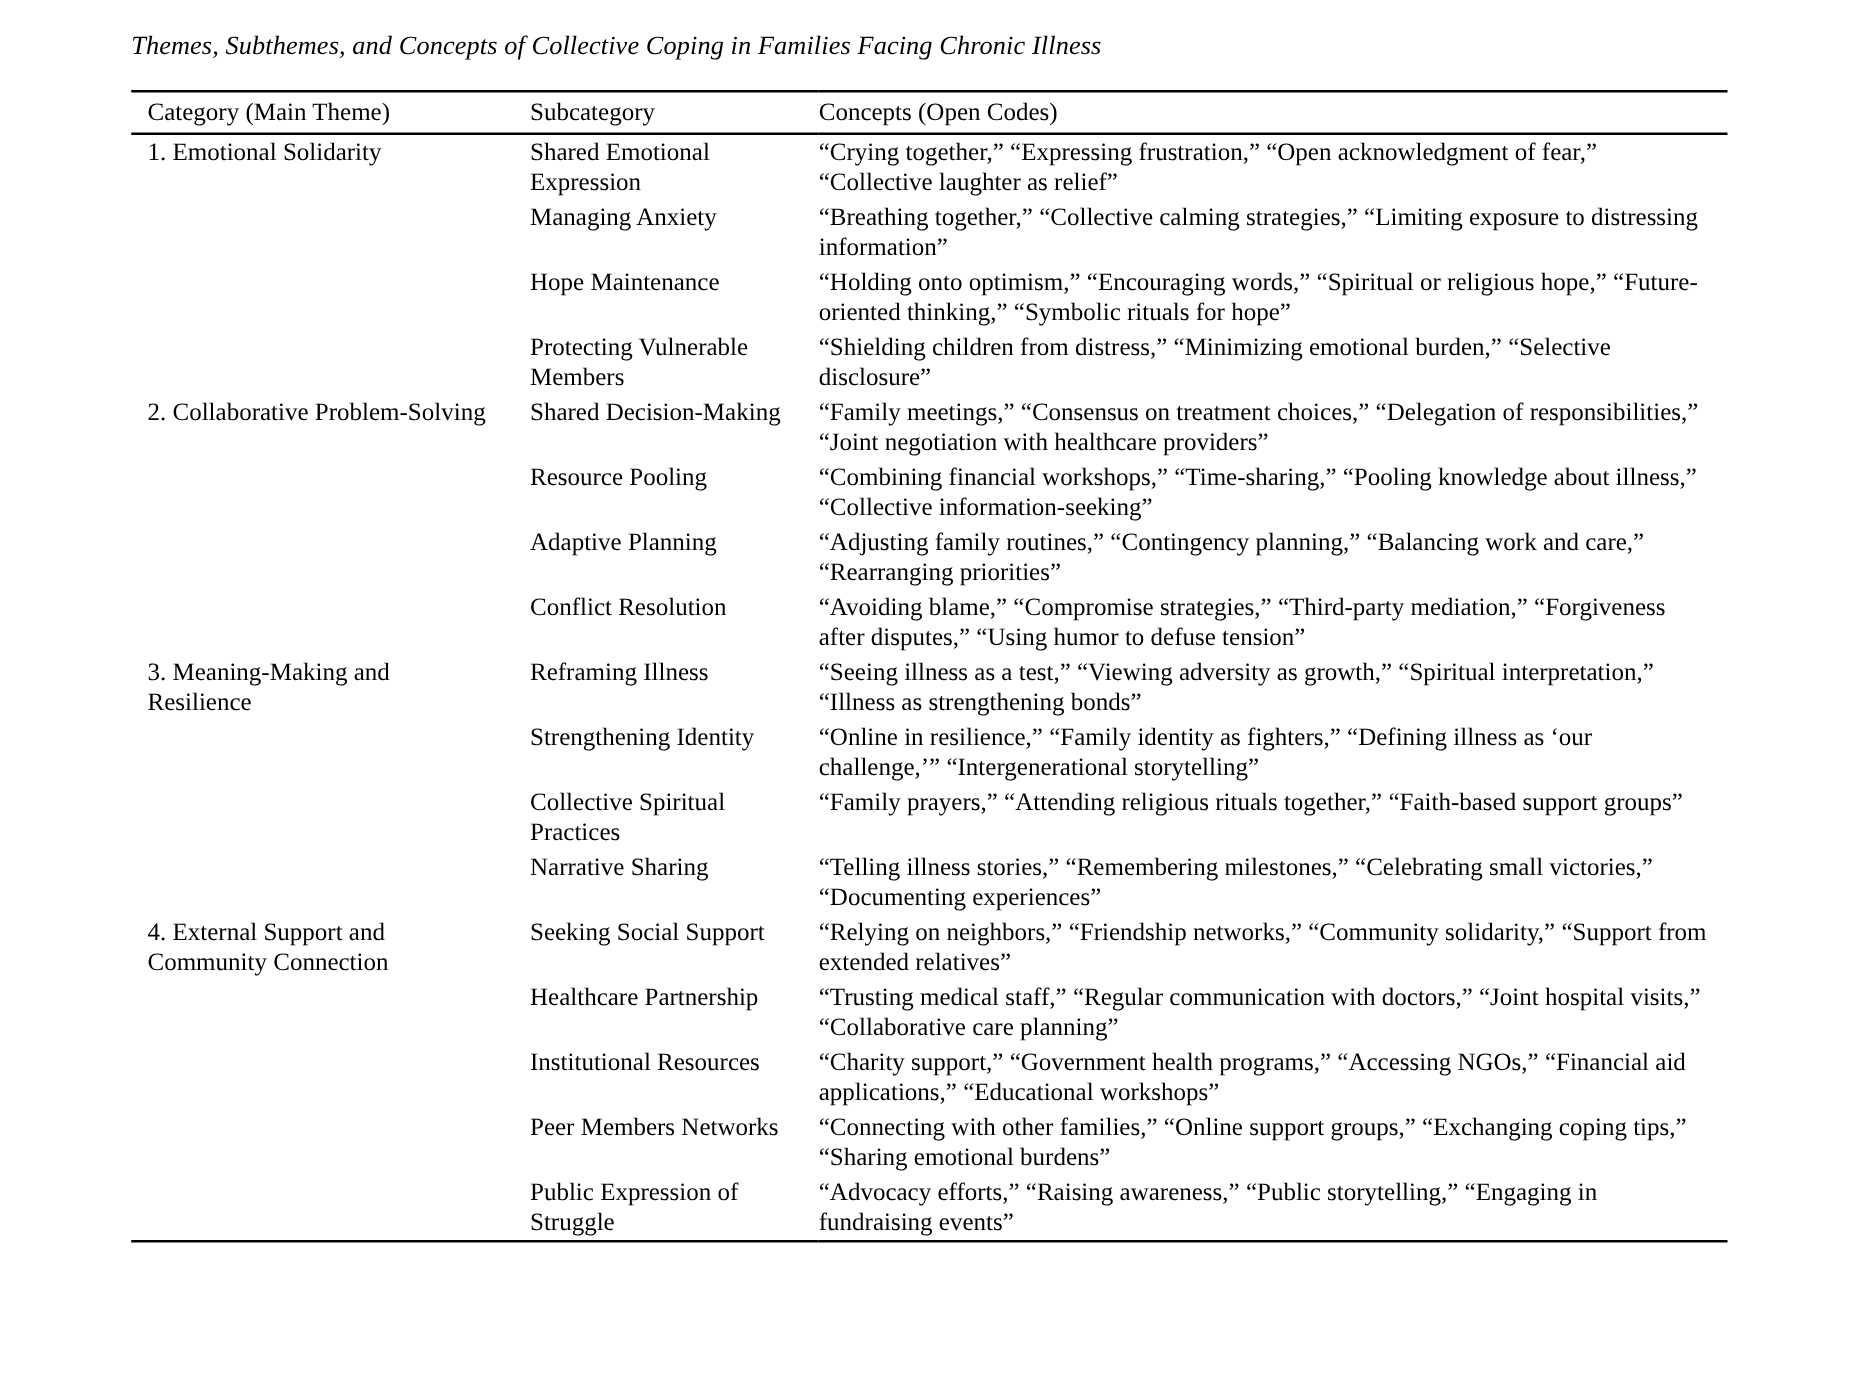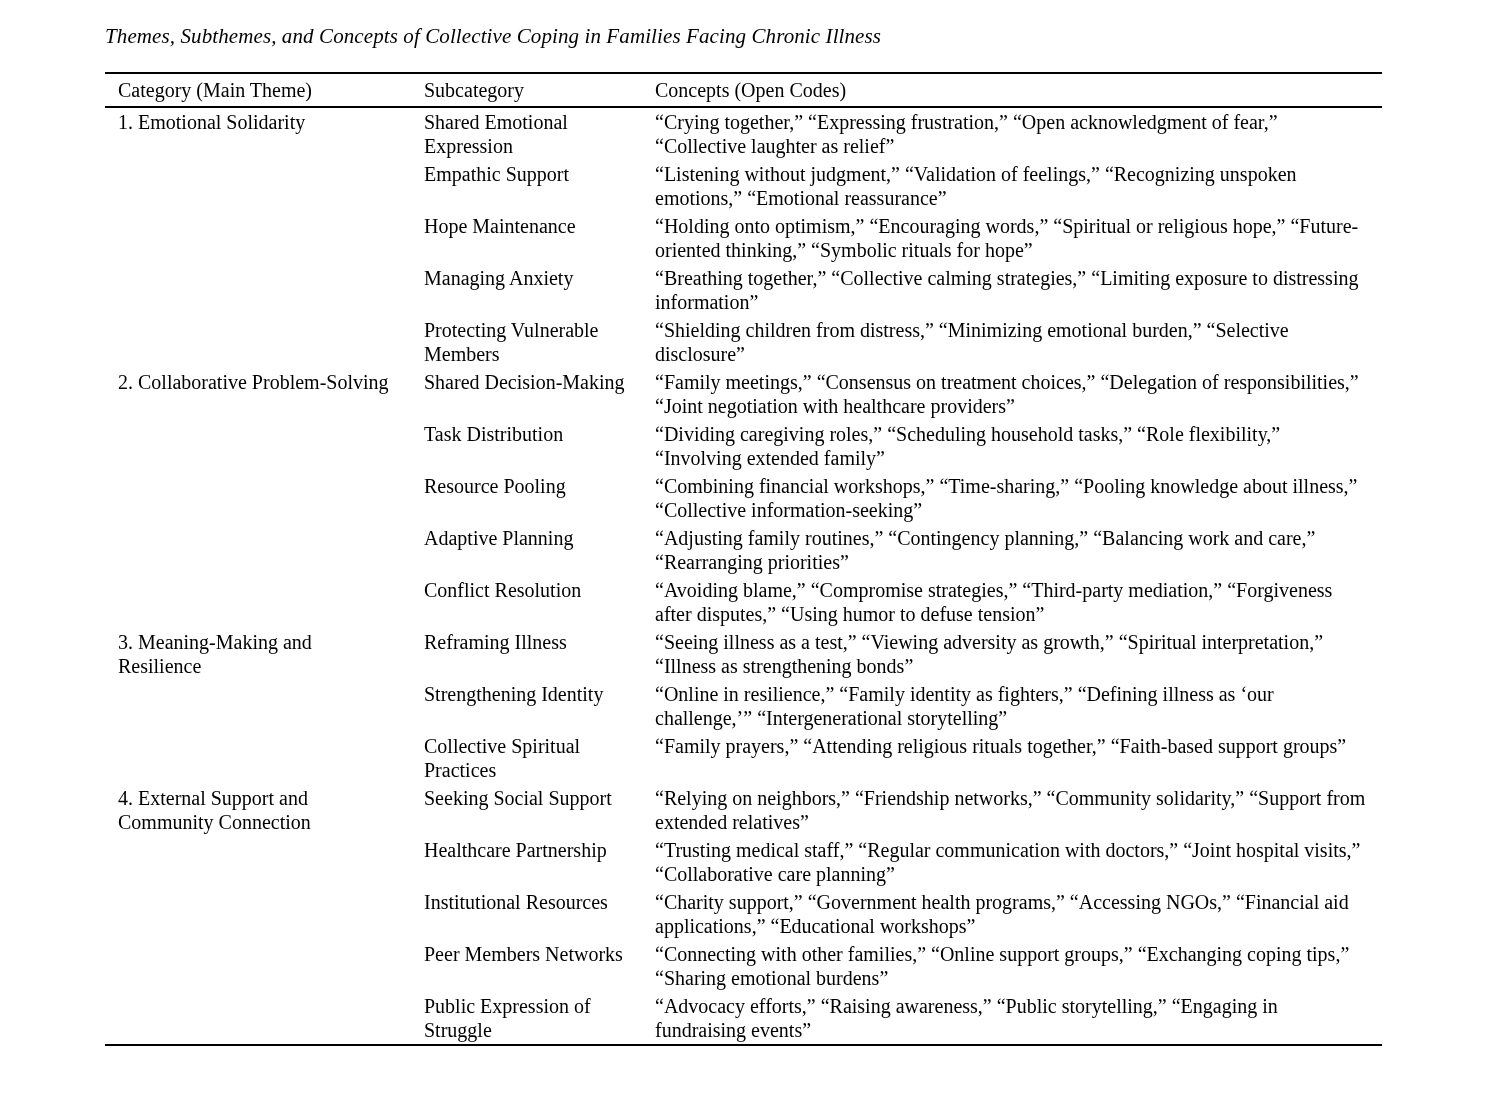--- a/index.html
+++ b/index.html
@@ -78,47 +78,37 @@
       </tr>
     </thead>
     <tbody id="table-body">
         <tr>
     <td class="cat">1. Emotional Solidarity</td>
     <td class="sub">Shared Emotional Expression</td>
     <td class="con">“Crying together,” “Expressing frustration,” “Open acknowledgment of fear,” “Collective laughter as relief”</td>
   </tr>
         <tr>
     <td class="cat"></td>
-    <td class="sub">Empathic Support</td>
-    <td class="con">“Listening without judgment,” “Validation of feelings,” “Recognizing unspoken emotions,” “Emotional reassurance”</td>
+    <td class="sub">Managing Anxiety</td>
+    <td class="con">“Breathing together,” “Collective calming strategies,” “Limiting exposure to distressing information”</td>
   </tr>
         <tr>
     <td class="cat"></td>
     <td class="sub">Hope Maintenance</td>
     <td class="con">“Holding onto optimism,” “Encouraging words,” “Spiritual or religious hope,” “Future-oriented thinking,” “Symbolic rituals for hope”</td>
-  </tr>
-        <tr>
-    <td class="cat"></td>
-    <td class="sub">Managing Anxiety</td>
-    <td class="con">“Breathing together,” “Collective calming strategies,” “Limiting exposure to distressing information”</td>
   </tr>
         <tr>
     <td class="cat"></td>
     <td class="sub">Protecting Vulnerable Members</td>
     <td class="con">“Shielding children from distress,” “Minimizing emotional burden,” “Selective disclosure”</td>
   </tr>
         <tr>
     <td class="cat">2. Collaborative Problem-Solving</td>
     <td class="sub">Shared Decision-Making</td>
     <td class="con">“Family meetings,” “Consensus on treatment choices,” “Delegation of responsibilities,” “Joint negotiation with healthcare providers”</td>
-  </tr>
-        <tr>
-    <td class="cat"></td>
-    <td class="sub">Task Distribution</td>
-    <td class="con">“Dividing caregiving roles,” “Scheduling household tasks,” “Role flexibility,” “Involving extended family”</td>
   </tr>
         <tr>
     <td class="cat"></td>
     <td class="sub">Resource Pooling</td>
     <td class="con">“Combining financial workshops,” “Time-sharing,” “Pooling knowledge about illness,” “Collective information-seeking”</td>
   </tr>
         <tr>
     <td class="cat"></td>
     <td class="sub">Adaptive Planning</td>
     <td class="con">“Adjusting family routines,” “Contingency planning,” “Balancing work and care,” “Rearranging priorities”</td>
@@ -137,20 +127,25 @@
     <td class="cat"></td>
     <td class="sub">Strengthening Identity</td>
     <td class="con">“Online in resilience,” “Family identity as fighters,” “Defining illness as ‘our challenge,’” “Intergenerational storytelling”</td>
   </tr>
         <tr>
     <td class="cat"></td>
     <td class="sub">Collective Spiritual Practices</td>
     <td class="con">“Family prayers,” “Attending religious rituals together,” “Faith-based support groups”</td>
   </tr>
         <tr>
+    <td class="cat"></td>
+    <td class="sub">Narrative Sharing</td>
+    <td class="con">“Telling illness stories,” “Remembering milestones,” “Celebrating small victories,” “Documenting experiences”</td>
+  </tr>
+        <tr>
     <td class="cat">4. External Support and Community Connection</td>
     <td class="sub">Seeking Social Support</td>
     <td class="con">“Relying on neighbors,” “Friendship networks,” “Community solidarity,” “Support from extended relatives”</td>
   </tr>
         <tr>
     <td class="cat"></td>
     <td class="sub">Healthcare Partnership</td>
     <td class="con">“Trusting medical staff,” “Regular communication with doctors,” “Joint hospital visits,” “Collaborative care planning”</td>
   </tr>
         <tr>

